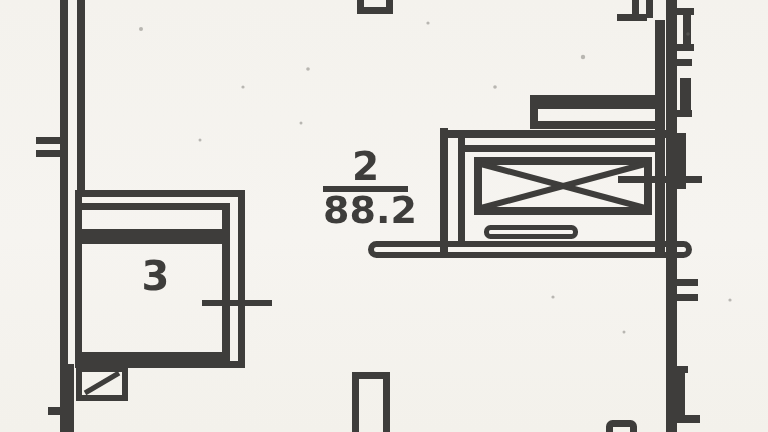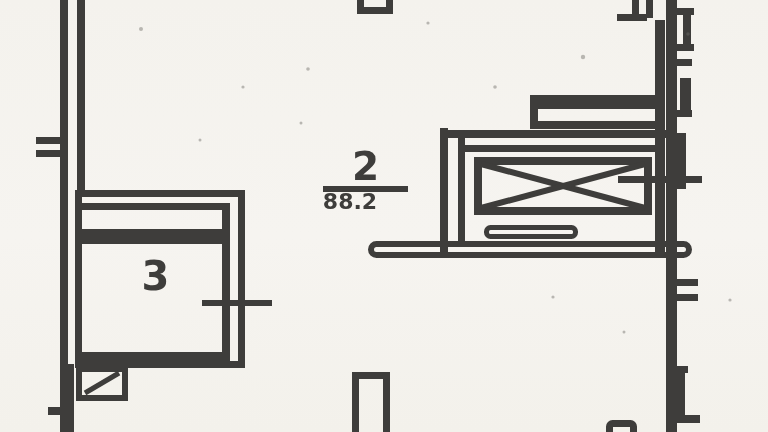--- a/index.html
+++ b/index.html
@@ -18,21 +18,21 @@
   .ink { fill:var(--ink); }
   .stroke { fill:none; stroke:var(--ink); }
   .speck { fill:#6f6d68; opacity:.45; }
   .lbl {
     position:absolute; color:var(--ink); font-weight:700;
     text-align:center; letter-spacing:1px; line-height:1.0;
   }
   .lbl-room3 { left:130px; top:256px; width:52px; font-size:40px; }
   .lbl-room2-num { left:340px; top:147px; width:52px; font-size:39px; }
   .fraction-bar { position:absolute; left:323px; top:186px; width:85px; height:6px; background:var(--ink); }
-  .lbl-room2-area { left:300px; top:191px; width:100px; font-size:22px; letter-spacing:0; }
+  .lbl-room2-area { left:320px; top:191px; width:100px; font-size:38px; letter-spacing:0; }
 </style>
 </head>
 <body>
 
 <div class="plan">
 
   <svg width="768" height="432" viewBox="0 0 768 432">
 
     <g>
       <rect class="ink" x="60" y="0" width="8" height="432"></rect>

